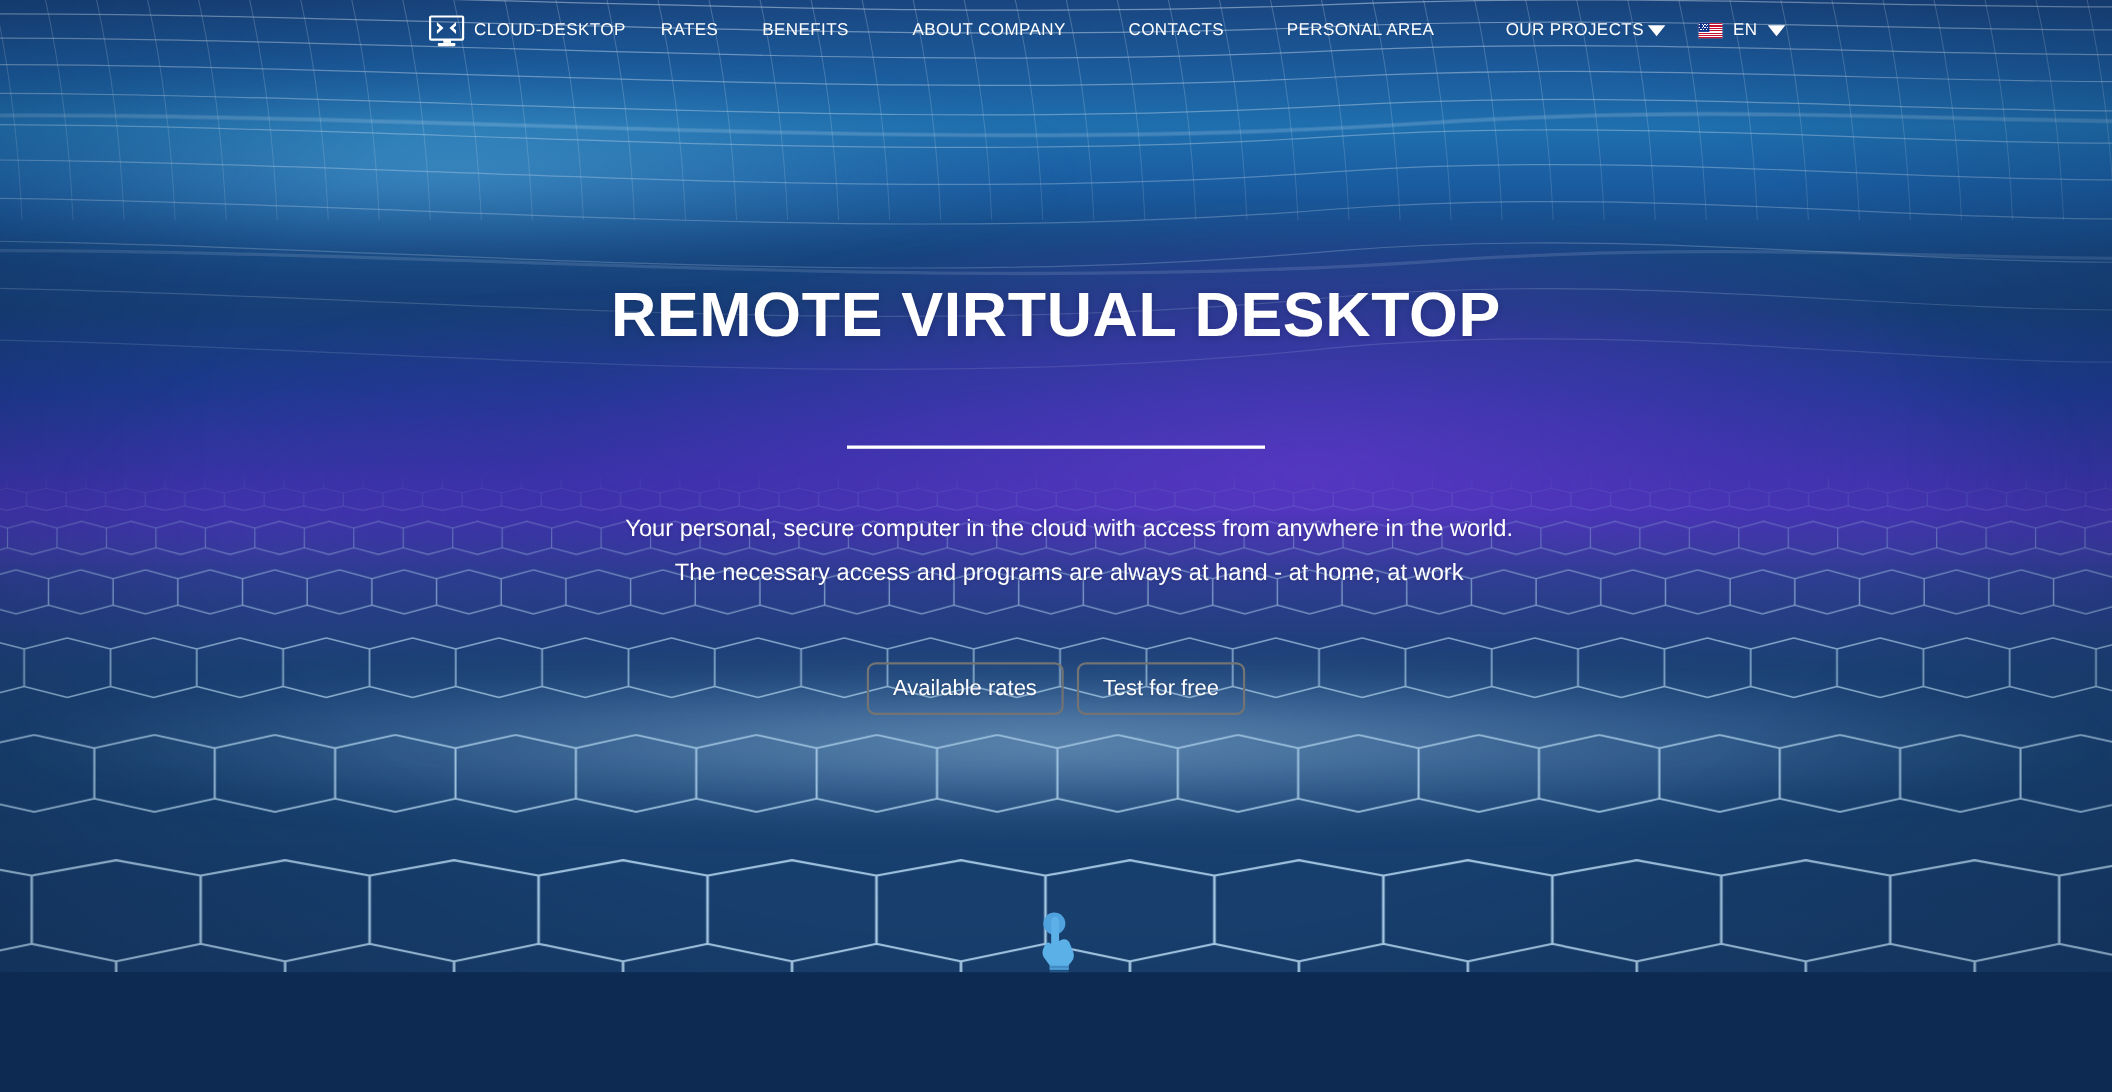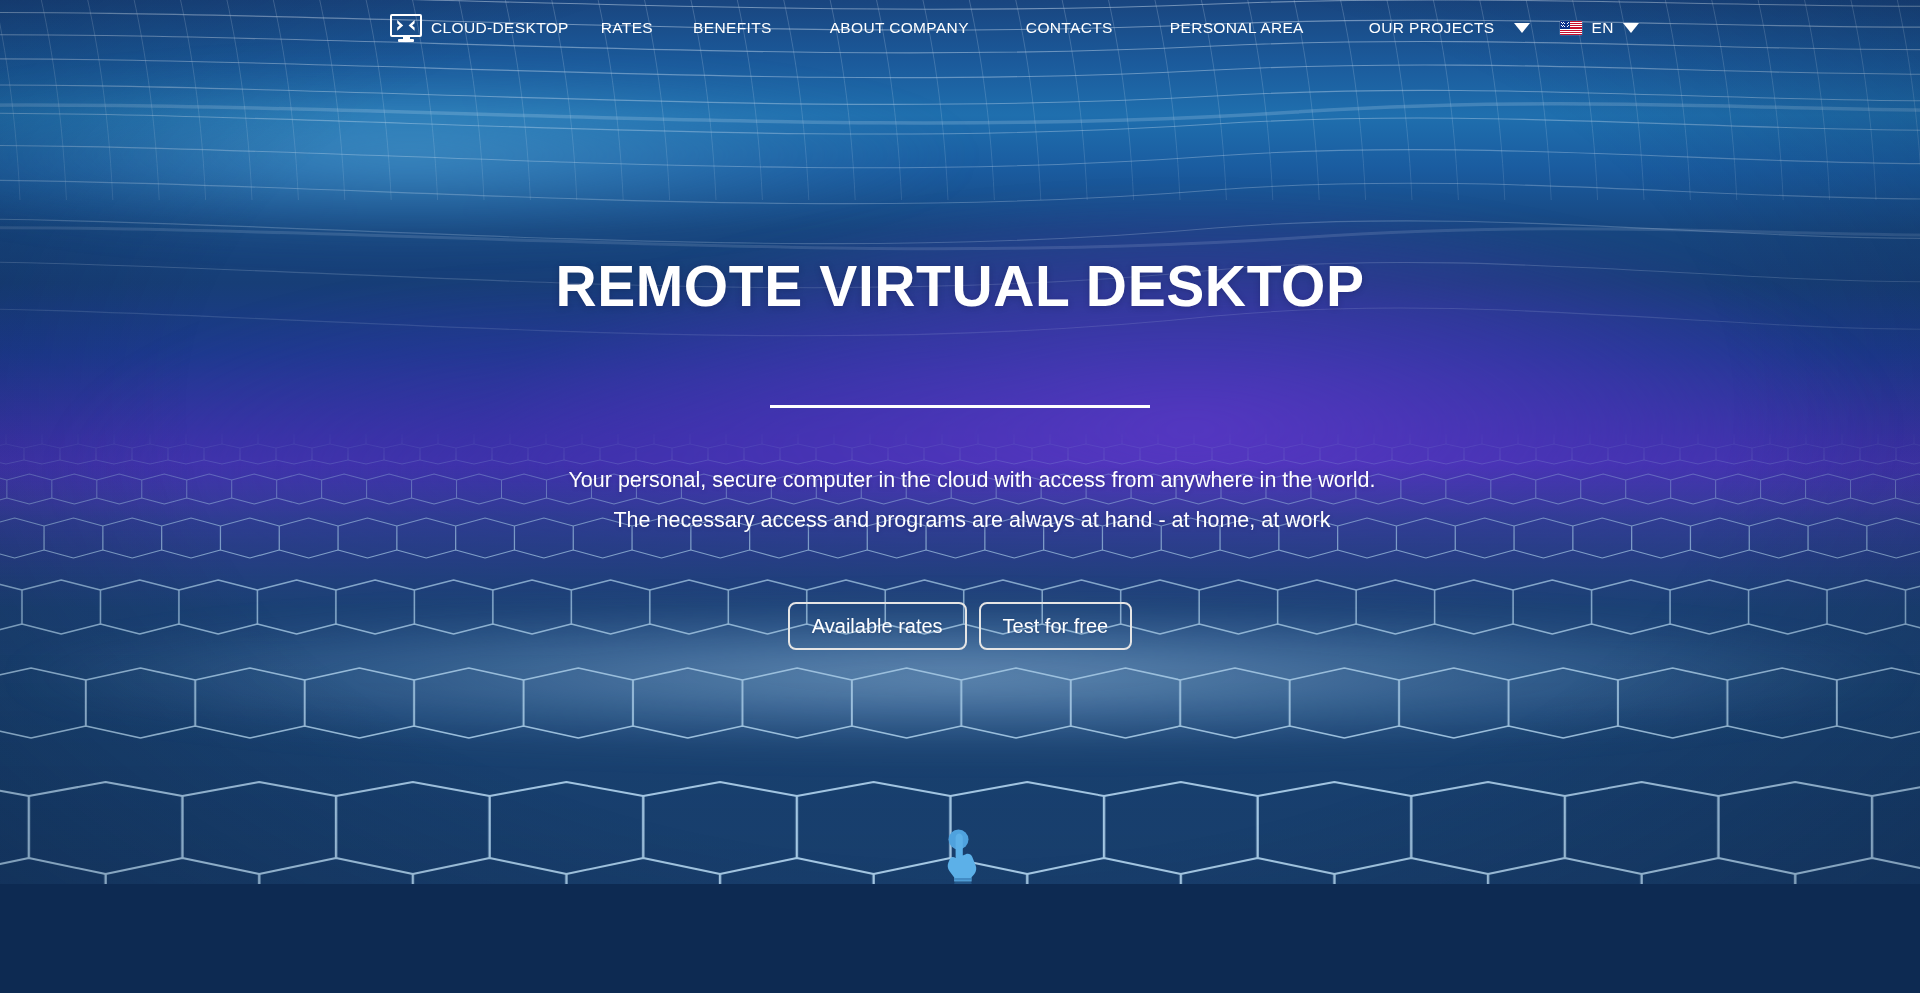--- a/index.html
+++ b/index.html
@@ -178,21 +178,21 @@
   }
   .nav-gap-1 { margin-right: 40px; }
   .nav-gap-2 { margin-right: 58px; }
   .nav-gap-3 { margin-right: 57px; }
   .nav-gap-4 { margin-right: 57px; }
   .nav-gap-5 { margin-right: 65px; }
 
   .nav-dd {
     display: flex;
     align-items: center;
-    gap: 20px;
+    gap: 4px;
     cursor: pointer;
     margin-right: 30px;
   }
   .caret {
     width: 0; height: 0;
     border-left: 8px solid transparent;
     border-right: 8px solid transparent;
     border-top: 10px solid #ffffff;
   }
 
@@ -295,21 +295,21 @@
   .hero-actions {
     position: absolute;
     left: 0; right: 0;
     top: 602px;
     display: flex;
     justify-content: center;
     gap: 12px;
   }
   .hero-btn {
     background: transparent;
-    border: 2px solid #e5e5e5;
+    border: 2px solid #737373;
     border-radius: 8px;
     color: #ffffff;
     font-family: "Liberation Sans", sans-serif;
     font-size: 20px;
     font-weight: 400;
     padding: 0 22px;
     height: 48px;
     line-height: 44px;
     cursor: pointer;
     white-space: nowrap;

